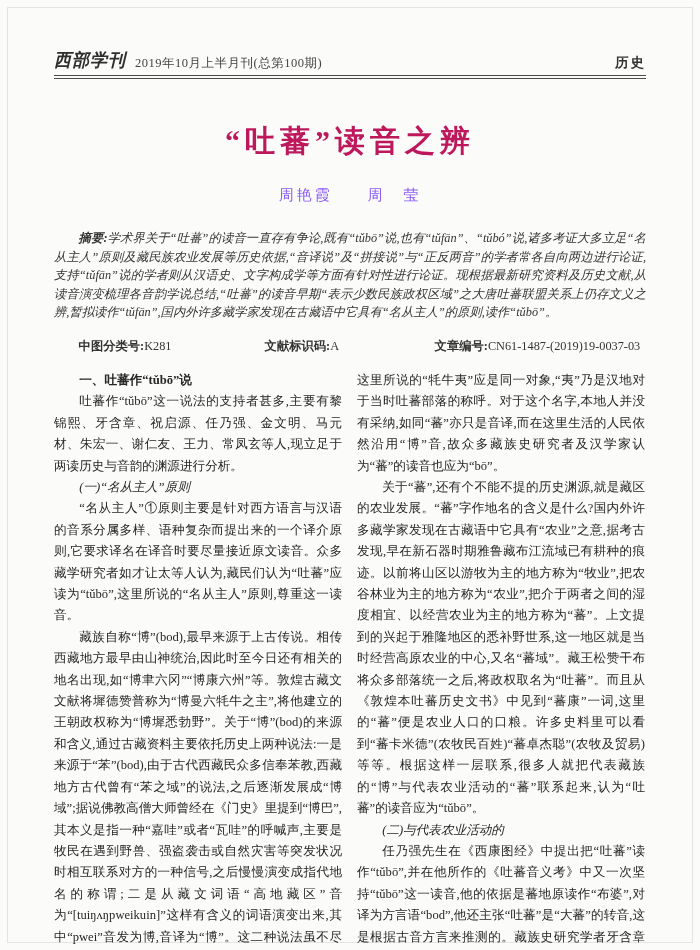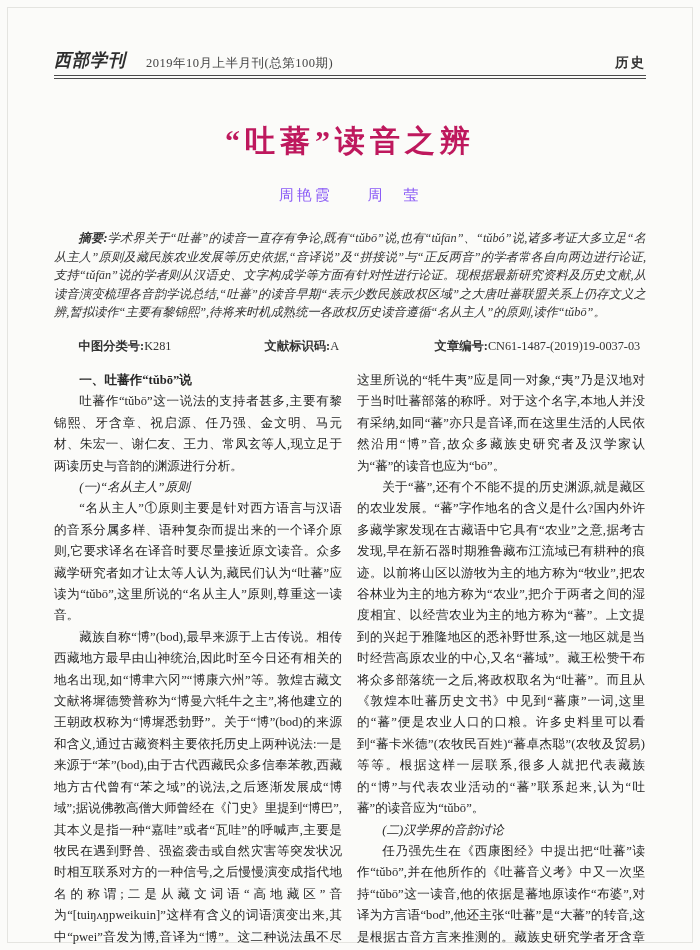--- a/index.html
+++ b/index.html
@@ -18,21 +18,21 @@
   }
   .content{
     position:absolute;left:54px;top:0;width:592px;
   }
   
   .hdr{
     margin-top:49px;
     display:flex;justify-content:space-between;align-items:flex-end;
     font-size:12.5px;color:#3a3a3a;
   }
-  .hdr-left{display:flex;align-items:flex-end;gap:20px;text-align:right;}
+  .hdr-left{display:flex;align-items:flex-end;gap:9px;text-align:right;}
   .logo{
     font-family:"DejaVu Serif",serif;
     font-weight:bold;font-style:italic;
     font-size:17px;letter-spacing:1px;color:#2e2e2e;
     transform:scaleY(1.05);
   }
   .issue{font-size:12.5px;letter-spacing:.5px;color:#444;}
   .section-label{font-weight:bold;font-size:13.5px;letter-spacing:2px;color:#333;}
   .double-rule{height:2px;border-top:1.4px solid #4a4a4a;border-bottom:1px solid #4a4a4a;margin-top:3px;}
   
@@ -91,39 +91,39 @@
   <div class="double-rule"></div>
 
   <div class="title">“吐蕃”读音之辨</div>
 
   <div class="authors">
     <span>周艳霞</span>
     <span>周　莹</span>
   </div>
 
   <div class="abstract">
-    <span class="lbl">摘要:</span><span>学术界关于“吐蕃”的读音一直存有争论,既有“tǔbō”说,也有“tǔfān”、“tǔbó”说,诸多考证大多立足“名从主人”原则及藏民族农业发展等历史依据,“音译说”及“拼接说”与“正反两音”的学者常各自向两边进行论证,支持“tǔfān”说的学者则从汉语史、文字构成学等方面有针对性进行论证。现根据最新研究资料及历史文献,从读音演变梳理各音韵学说总结,“吐蕃”的读音早期“表示少数民族政权区域”之大唐吐蕃联盟关系上仍存文义之辨,暂拟读作“主要有黎锦熙”,待将来时机成熟统一各政权历史读音遵循“名从主人”的原则,读作“tǔbō”。</span>
+    <span class="lbl">摘要:</span><span>学术界关于“吐蕃”的读音一直存有争论,既有“tǔbō”说,也有“tǔfān”、“tǔbó”说,诸多考证大多立足“名从主人”原则及藏民族农业发展等历史依据,“音译说”及“拼接说”与“正反两音”的学者常各自向两边进行论证,支持“tǔfān”说的学者则从汉语史、文字构成学等方面有针对性进行论证。现根据最新研究资料及历史文献,从读音演变梳理各音韵学说总结,“吐蕃”的读音早期“表示少数民族政权区域”之大唐吐蕃联盟关系上仍存文义之辨,暂拟读作“tǔfān”,国内外许多藏学家发现在古藏语中它具有“名从主人”的原则,读作“tǔbō”。</span>
   </div>
 
 
   <div class="meta-line">
     <span class="seg seg1"><span class="lbl">中图分类号:</span><span>K281</span></span>
     <span class="seg seg2"><span class="lbl">文献标识码:</span><span>A</span></span>
     <span class="seg"><span class="lbl">文章编号:</span><span>CN61-1487-(2019)19-0037-03</span></span>
   </div>
 
   <div class="columns">
     <div class="col">
       <p class="h-main">一、吐蕃作“tǔbō”说</p>
       <p>吐蕃作“tǔbō”这一说法的支持者甚多,主要有黎锦熙、牙含章、祝启源、任乃强、金文明、马元材、朱宏一、谢仁友、王力、常凤玄等人,现立足于两读历史与音韵的渊源进行分析。</p>
       <p class="h-sub">(一)“名从主人”原则</p>
       <p>“名从主人”①原则主要是针对西方语言与汉语的音系分属多样、语种复杂而提出来的一个译介原则,它要求译名在译音时要尽量接近原文读音。众多藏学研究者如才让太等人认为,藏民们认为“吐蕃”应读为“tǔbō”,这里所说的“名从主人”原则,尊重这一读音。</p>
       <p>藏族自称“博”(bod),最早来源于上古传说。相传西藏地方最早由山神统治,因此时至今日还有相关的地名出现,如“博聿六冈”“博康六州”等。敦煌古藏文文献将墀德赞普称为“博曼六牦牛之主”,将他建立的王朝政权称为“博墀悉勃野”。关于“博”(bod)的来源和含义,通过古藏资料主要依托历史上两种说法:一是来源于“苯”(bod),由于古代西藏民众多信奉苯教,西藏地方古代曾有“苯之域”的说法,之后逐渐发展成“博域”;据说佛教高僧大师曾经在《门史》里提到“博巴”,其本义是指一种“嘉哇”或者“瓦哇”的呼喊声,主要是牧民在遇到野兽、强盗袭击或自然灾害等突发状况时相互联系对方的一种信号,之后慢慢演变成指代地名的称谓;二是从藏文词语“高地藏区”音为“[tuiŋʌŋpweikuin]”这样有含义的词语演变出来,其中“pwei”音发为博,音译为“博”。这二种说法虽不尽相同,但都指向了一个“博”字,读音最后都回归到了“bo”。自然人类产生时期的一方统治者玛桑九兄弟时期西藏被称为“俄卡六牦牛”,或写作“蕃卡六牦牛”“蕃卡业卡”或“蕃喀六牦牛”等②。《三国志·蜀志·张嶷传》提到“汉嘉郡界牦牛夷”,“六牦牛部”与</p>
     </div>
     <div class="col">
       <p class="noindent">这里所说的“牦牛夷”应是同一对象,“夷”乃是汉地对于当时吐蕃部落的称呼。对于这个名字,本地人并没有采纳,如同“蕃”亦只是音译,而在这里生活的人民依然沿用“博”音,故众多藏族史研究者及汉学家认为“蕃”的读音也应为“bō”。</p>
       <p>关于“蕃”,还有个不能不提的历史渊源,就是藏区的农业发展。“蕃”字作地名的含义是什么?国内外许多藏学家发现在古藏语中它具有“农业”之意,据考古发现,早在新石器时期雅鲁藏布江流域已有耕种的痕迹。以前将山区以游牧为主的地方称为“牧业”,把农谷林业为主的地方称为“农业”,把介于两者之间的湿度相宜、以经营农业为主的地方称为“蕃”。上文提到的兴起于雅隆地区的悉补野世系,这一地区就是当时经营高原农业的中心,又名“蕃域”。藏王松赞干布将众多部落统一之后,将政权取名为“吐蕃”。而且从《敦煌本吐蕃历史文书》中见到“蕃康”一词,这里的“蕃”便是农业人口的口粮。许多史料里可以看到“蕃卡米德”(农牧民百姓)“蕃卓杰聪”(农牧及贸易)等等。根据这样一层联系,很多人就把代表藏族的“博”与代表农业活动的“蕃”联系起来,认为“吐蕃”的读音应为“tǔbō”。</p>
-      <p class="h-sub">(二)汉学界的音韵讨论</p>
+      <p class="h-sub">(二)与代表农业活动的</p>
       <p>任乃强先生在《西康图经》中提出把“吐蕃”读作“tǔbō”,并在他所作的《吐蕃音义考》中又一次坚持“tǔbō”这一读音,他的依据是蕃地原读作“布婆”,对译为方言语“bod”,他还主张“吐蕃”是“大蕃”的转音,这是根据古音方言来推测的。藏族史研究学者牙含章先生在其《吐蕃名义小议》一文介绍他所参与《辞海》修订时,研究组成员们给予“吐蕃”为“tǔbō”读音,并且还对该词分列的“蕃”字词目里也添加了“蕃”(bō)的注音⑤。语言学家王力先生从“吐蕃”与“Tibet”的</p>
     </div>
   </div>
 
 </div>
 
 </body></html>

